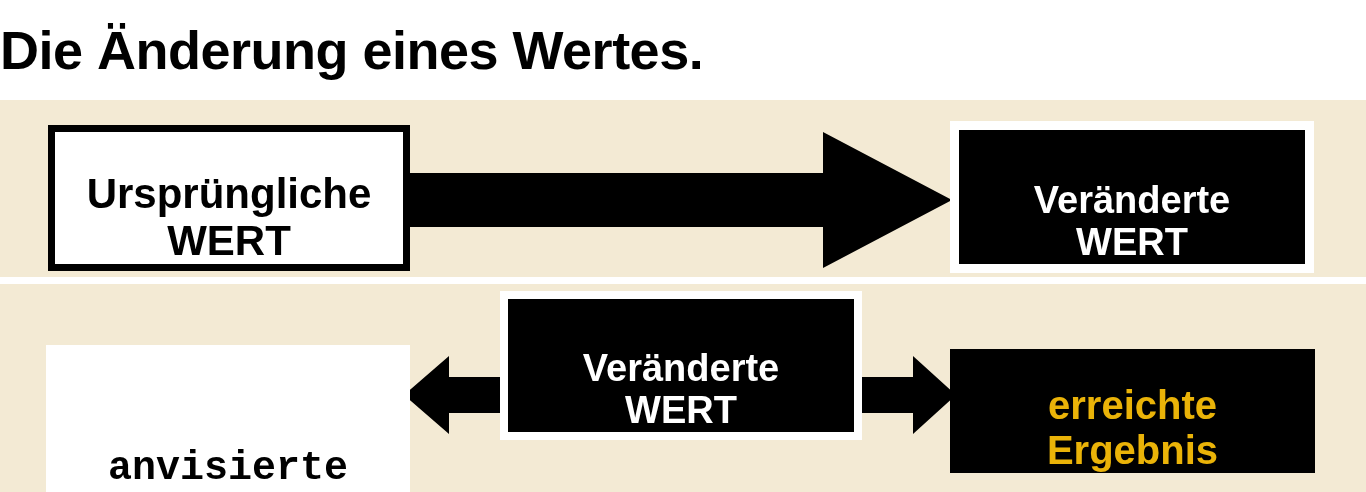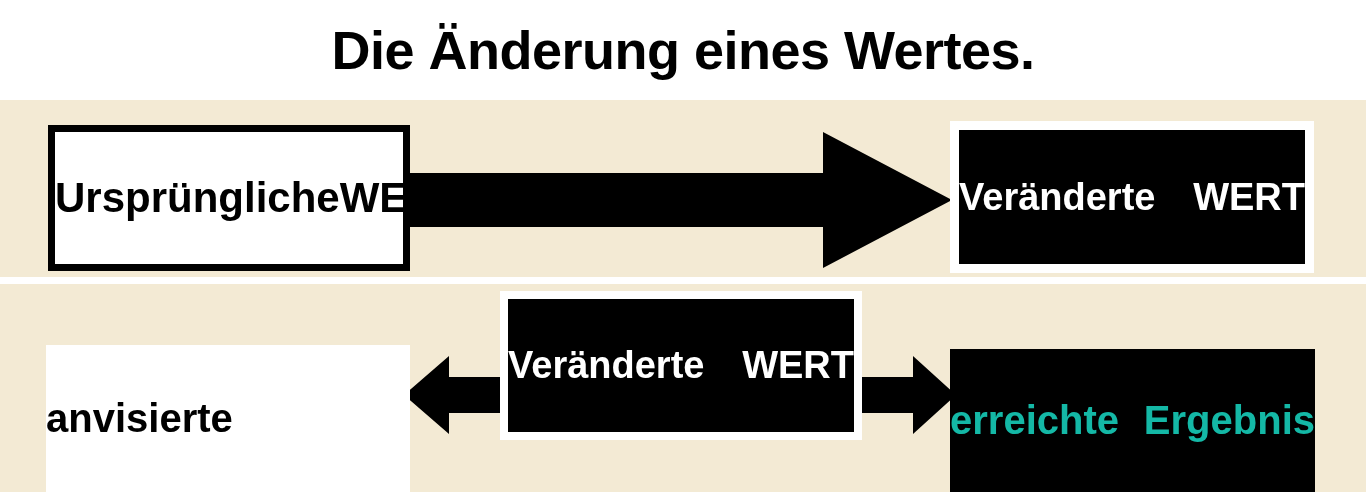--- a/index.html
+++ b/index.html
@@ -21,21 +21,20 @@
   }
 
   
   .title {
     position: absolute;
     left: 0;
     top: 8px;
     width: 1366px;
     height: 84px;
     line-height: 84px;
-    text-align: center;
     color: #000000;
     font-size: 54px;
     font-weight: bold;
     letter-spacing: -0.5px;
     white-space: nowrap;
   }
 
   
   .band {
     position: absolute;
@@ -44,23 +43,23 @@
     background: #F3EAD4;
   }
   .band-1 { top: 100px;  height: 177px; }
   .band-2 { top: 284px;  height: 208px; }
 
   
   .box {
     position: absolute;
     box-sizing: border-box;
     display: flex;
-    flex-direction: row;
+    flex-direction: column;
     align-items: center;
-    justify-content: space-between;
+    justify-content: flex-end;
     text-align: center;
     font-weight: bold;
     line-height: 1.12;
     z-index: 4;
   }
   .box .line { display: block; white-space: nowrap; }
 
   
   .box-original {
     left: 48px;
@@ -87,42 +86,43 @@
 
   
   .box-goal {
     left: 46px;
     top: 345px;
     width: 364px;
     height: 147px;
     background: #ffffff;
     color: #000000;
     font-size: 40px;
+    font-family: Liberation Mono, monospace;
   }
 
   
   .box-changed-mid {
     left: 500px;
     top: 291px;
     width: 362px;
     height: 149px;
     background: #000000;
     border: 8px solid #ffffff;
     color: #ffffff;
     font-size: 38px;
   }
 
   
   .box-result {
     left: 950px;
     top: 349px;
     width: 365px;
-    height: 143px;
+    height: 124px;
     background: #000000;
-    color: #14b8a6;
+    color: #eab308;
     font-size: 40px;
   }
 
   
   .arrow-change {
     position: absolute;
     left: 400px;
     top: 130px;
     width: 552px;
     height: 140px;

